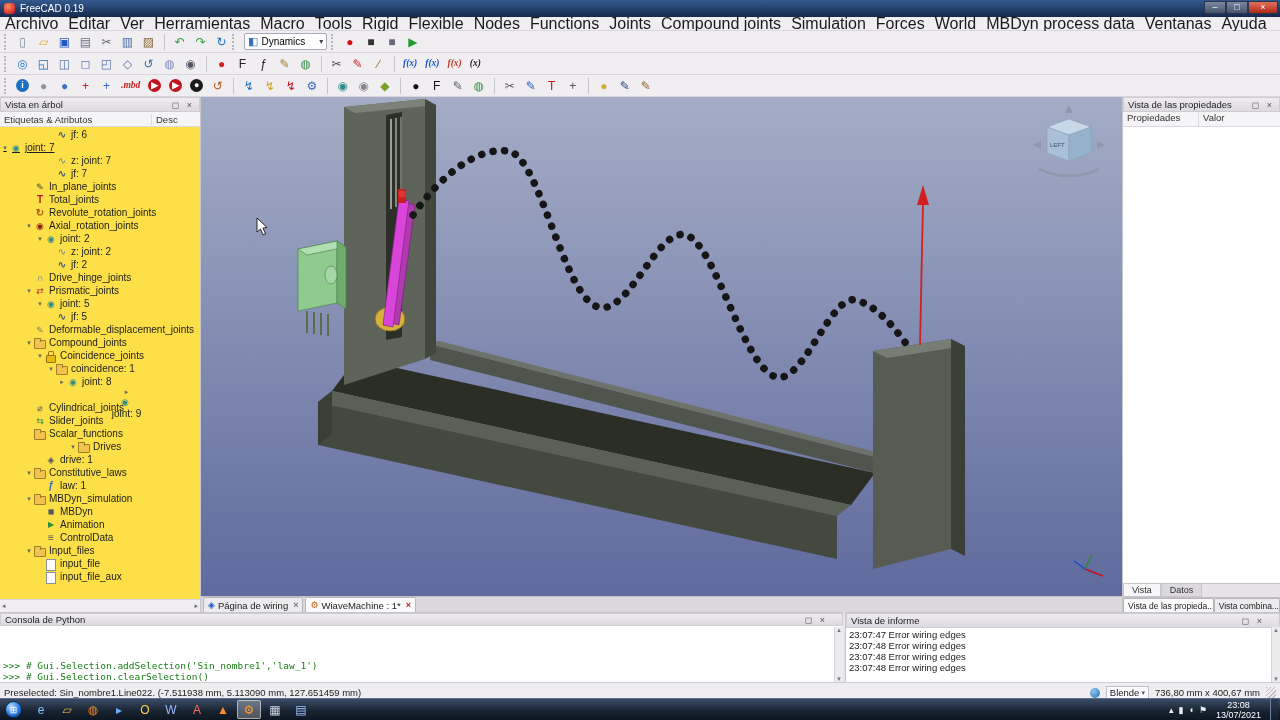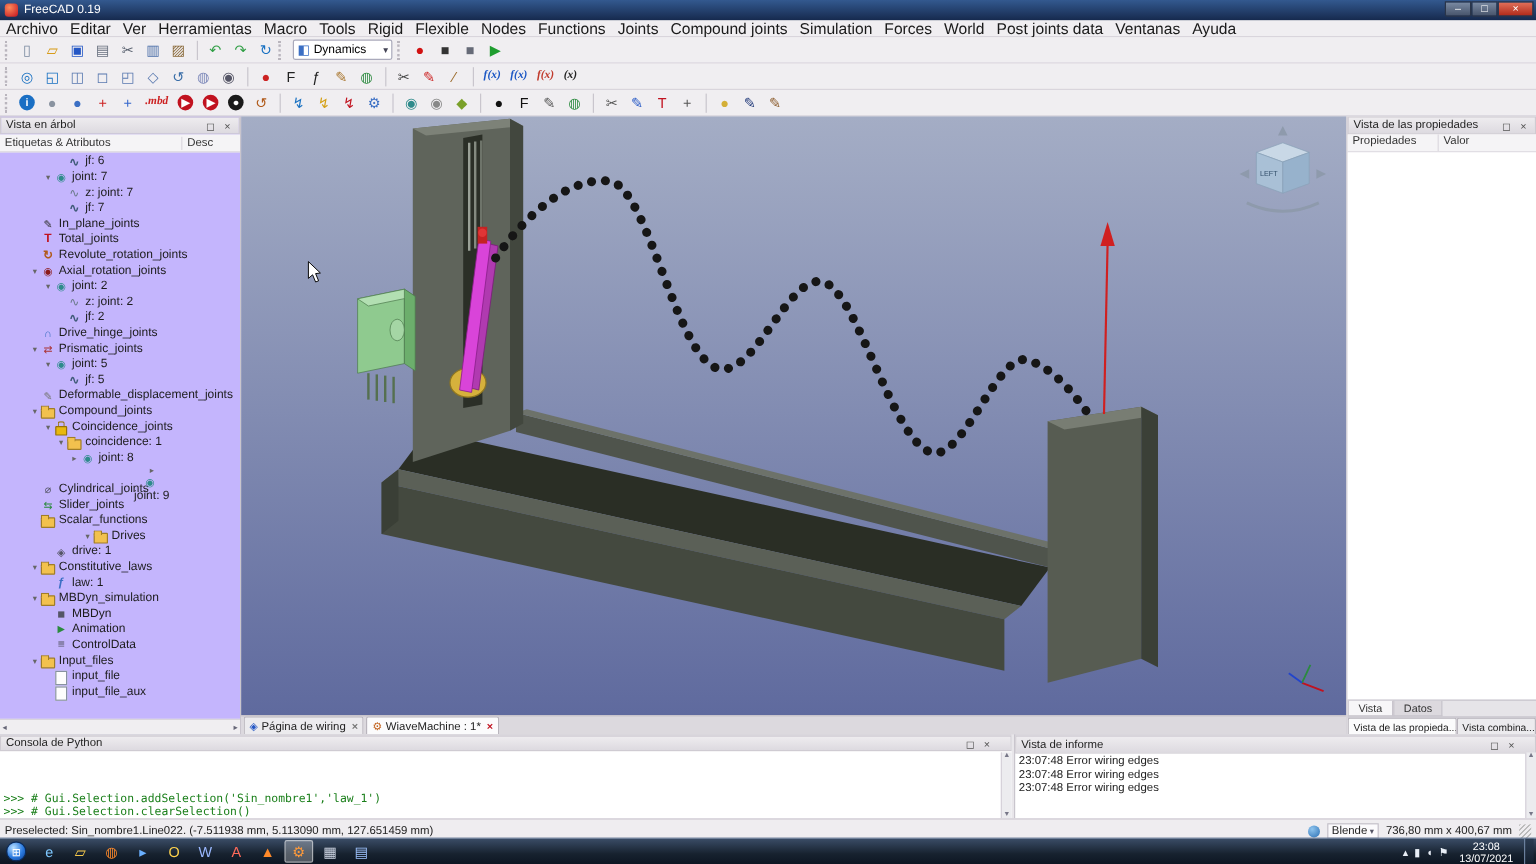--- a/index.html
+++ b/index.html
@@ -7,21 +7,21 @@
   .app{position:absolute;inset:0;background:#e8e6ea;}
 
   
   .titlebar{position:absolute;left:0;top:0;width:1280px;height:17px;background:linear-gradient(#33598f,#16294d);display:flex;align-items:center;color:#fff;font-size:10px;}
   .appicon{width:11px;height:11px;border-radius:3px;background:radial-gradient(circle at 35% 30%,#ff8a5a,#c1121f);margin:0 5px 0 4px;flex:none;}
   .winbtns{margin-left:auto;display:flex;height:13px;margin-right:2px;margin-top:-3px;}
   .winbtn{width:22px;height:13px;display:flex;align-items:center;justify-content:center;font-size:9px;color:#fff;background:linear-gradient(#7a8aa2,#47546b);border:1px solid #2a3549;border-radius:0 0 2px 2px;}
   .winbtn.close{background:linear-gradient(#e0705a,#b02a1a);width:30px;}
 
   
-  .menubar{position:absolute;left:0;top:17px;width:1280px;height:14px;background:#f0eef1;border-bottom:1px solid #d9d5dc;display:flex;align-items:center;font-size:13px;color:#1a1a1a;}
+  .menubar{position:absolute;left:0;top:17px;width:1280px;height:14px;background:#f0eef1;border-bottom:1px solid #d9d5dc;display:flex;align-items:center;font-size:16px;color:#1a1a1a;}
   .menuitem{padding:0 5px;height:14px;display:flex;align-items:center;white-space:nowrap;}
 
   
   .toolbar{position:absolute;left:0;width:1280px;height:22px;background:#f0eef1;border-bottom:1px solid #d9d5dc;display:flex;align-items:center;padding-left:4px;}
   .tb1{top:31px;}.tb2{top:53px;}.tb3{top:75px;}
   .grip{width:4px;height:16px;margin-right:4px;border-left:2px dotted #b9b5bd;flex:none;}
   .tbtn{width:19px;height:19px;margin:0 1px;display:flex;align-items:center;justify-content:center;border-radius:2px;flex:none;font-size:12px;line-height:1;}
   .tbtn.sep{width:8px;}
   .tbtn.sep::before{content:"";width:1px;height:16px;background:#c9c5cd;}
   .tbtn.wide{width:auto;padding:0 3px;}
@@ -34,21 +34,21 @@
 
   
   .main{position:absolute;left:0;top:97px;width:1280px;height:515px;background:#e3e1e5;}
 
   
   .phead{height:15px;background:linear-gradient(#eeecef,#dddae0);border:1px solid #cfcbd2;display:flex;align-items:center;font-size:9.5px;color:#222;padding:0 4px;}
   .phead .pbtns{margin-left:auto;display:flex;gap:3px;font-size:9px;color:#555;}
   .pbtn{width:11px;height:11px;display:flex;align-items:center;justify-content:center;}
 
   
-  .treepanel{position:absolute;left:0;top:0;width:201px;height:515px;background:#c4b5fd;border-right:1px solid #c9c5cd;display:flex;flex-direction:column;}
+  .treepanel{position:absolute;left:0;top:0;width:201px;height:515px;background:#fde047;border-right:1px solid #c9c5cd;display:flex;flex-direction:column;}
   .colheader{height:15px;background:#f5f4f6;border-bottom:1px solid #ddd9df;display:flex;font-size:9.5px;color:#333;align-items:center;}
   .colheader .c1{width:152px;padding-left:4px;border-right:1px solid #ddd9df;}
   .colheader .c2{padding-left:4px;}
   .tree{flex:1;overflow:hidden;padding-top:1px;}
   .titem{display:flex;align-items:center;height:13px;font-size:10px;color:#1c1c1c;white-space:nowrap;}
   .exp{width:10px;font-size:7px;color:#666;text-align:center;flex:none;}
   .ticon{width:12px;height:12px;margin-right:3px;display:inline-flex;align-items:center;justify-content:center;font-size:10px;flex:none;position:relative;}
   .titem[data-icon="wave"] .ticon::before{content:"∿";color:#3f5a78;font-size:10px;font-weight:bold;}
   .titem[data-icon="joint"] .ticon::before{content:"◉";color:#2e8b8b;font-size:9px;}
   .titem[data-icon="inplane"] .ticon::before{content:"✎";color:#333;font-size:9px;}
@@ -176,21 +176,21 @@
       <span class="menuitem">
         <span>Simulation</span>
       </span>
       <span class="menuitem">
         <span>Forces</span>
       </span>
       <span class="menuitem">
         <span>World</span>
       </span>
       <span class="menuitem">
-        <span>Post joints data</span>
+        <span>MBDyn process data</span>
       </span>
       <span class="menuitem">
         <span>Ventanas</span>
       </span>
       <span class="menuitem">
         <span>Ayuda</span>
       </span>
     </div>
 
   <div class="toolbar tb1">
@@ -455,21 +455,21 @@
         <span class="c2">Desc</span>
       </div>
       <div class="tree">
 
           <div class="titem" data-icon="wave" style="padding-left: 46px;">
             <span class="exp"></span>
             <span class="ticon"></span>
             <span class="tlabel">jf: 6</span>
           </div>
 
-          <div class="titem" data-icon="joint" style="padding-left: 35px;">
+          <div class="titem" data-icon="joint" style=" text-decoration: underline;">
             <span class="exp">▾</span>
             <span class="ticon"></span>
             <span class="tlabel">joint: 7</span>
           </div>
 
           <div class="titem" data-icon="zaxis" style="padding-left: 46px;">
             <span class="exp"></span>
             <span class="ticon"></span>
             <span class="tlabel">z: joint: 7</span>
           </div>
@@ -806,20 +806,21 @@
   <div class="report">
     <div class="phead">
       <span>Vista de informe</span>
       <span class="pbtns" style="margin-right:10px;">
         <span class="pbtn">◻</span>
         <span class="pbtn">×</span>
       </span>
     </div>
     <div class="repbody">
 
+    <div class="rline">23:07:47  Error wiring edges</div>
         <div class="rline">23:07:48  Error wiring edges</div>
         <div class="rline">23:07:48  Error wiring edges</div>
         <div class="rline">23:07:48  Error wiring edges</div>
       </div>
     <div class="vscroll">
         <span>▲</span>
         <span>▼</span>
       </div>
   </div>
 

